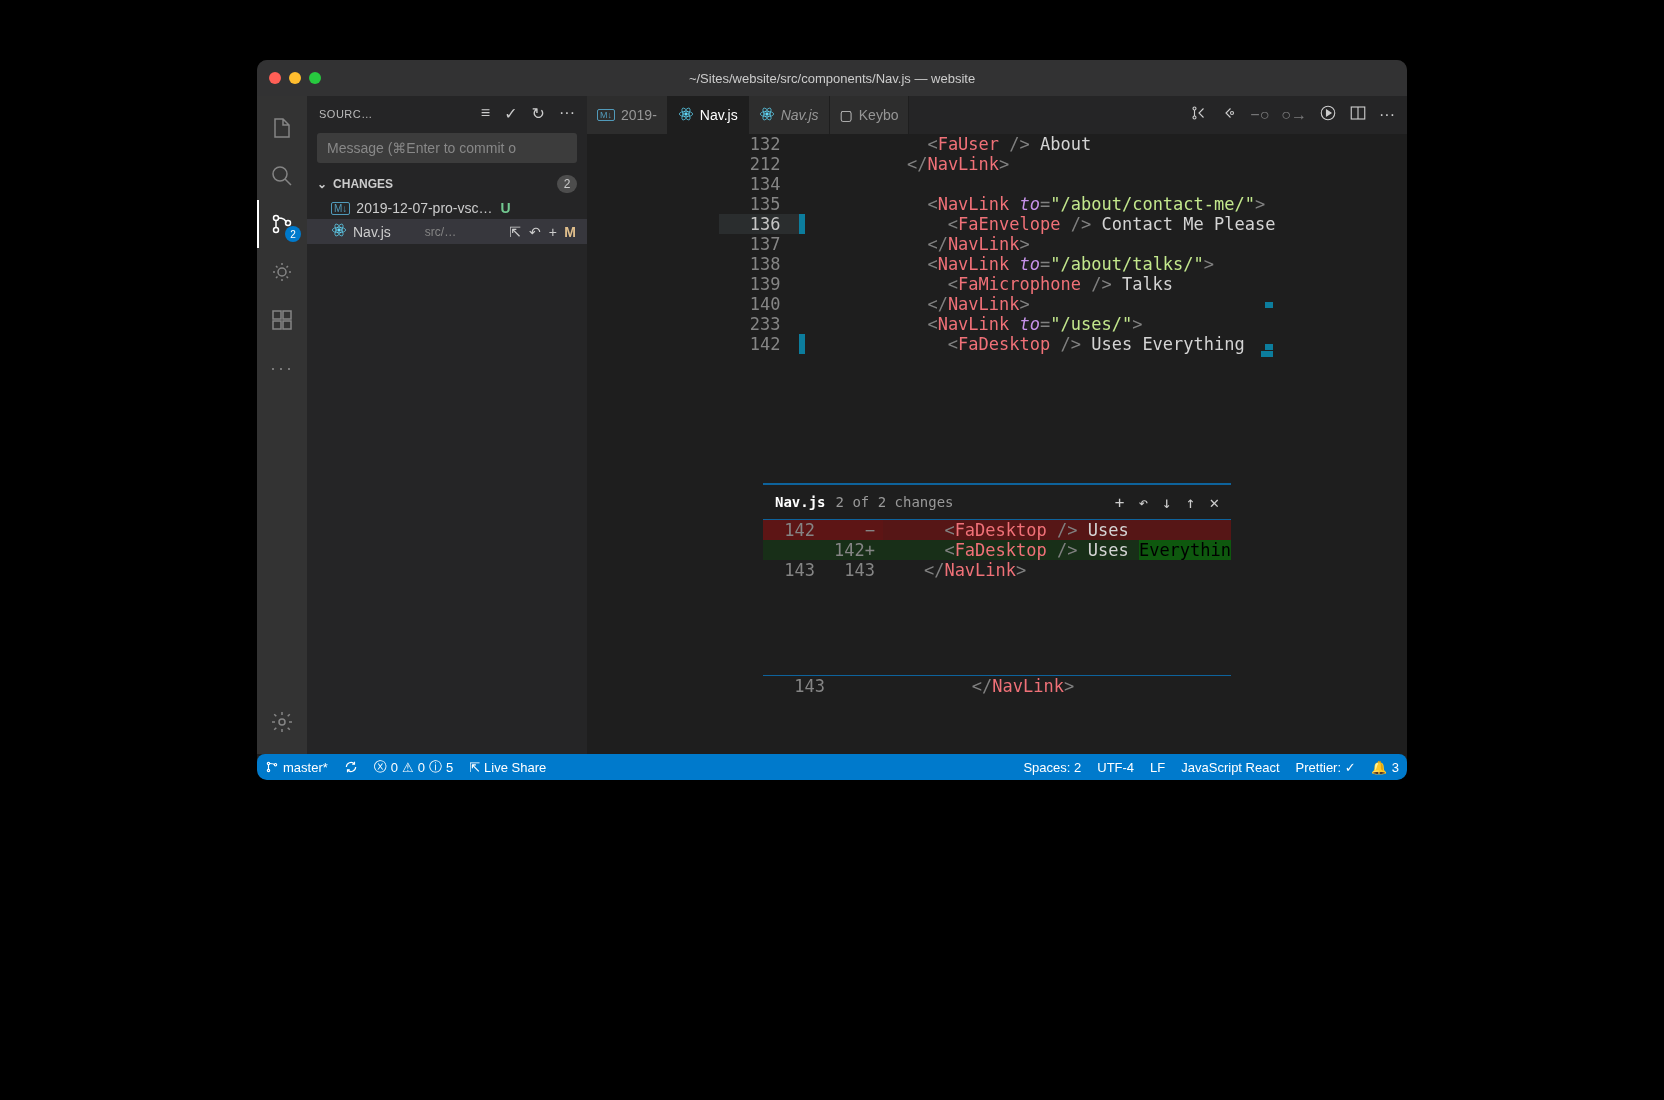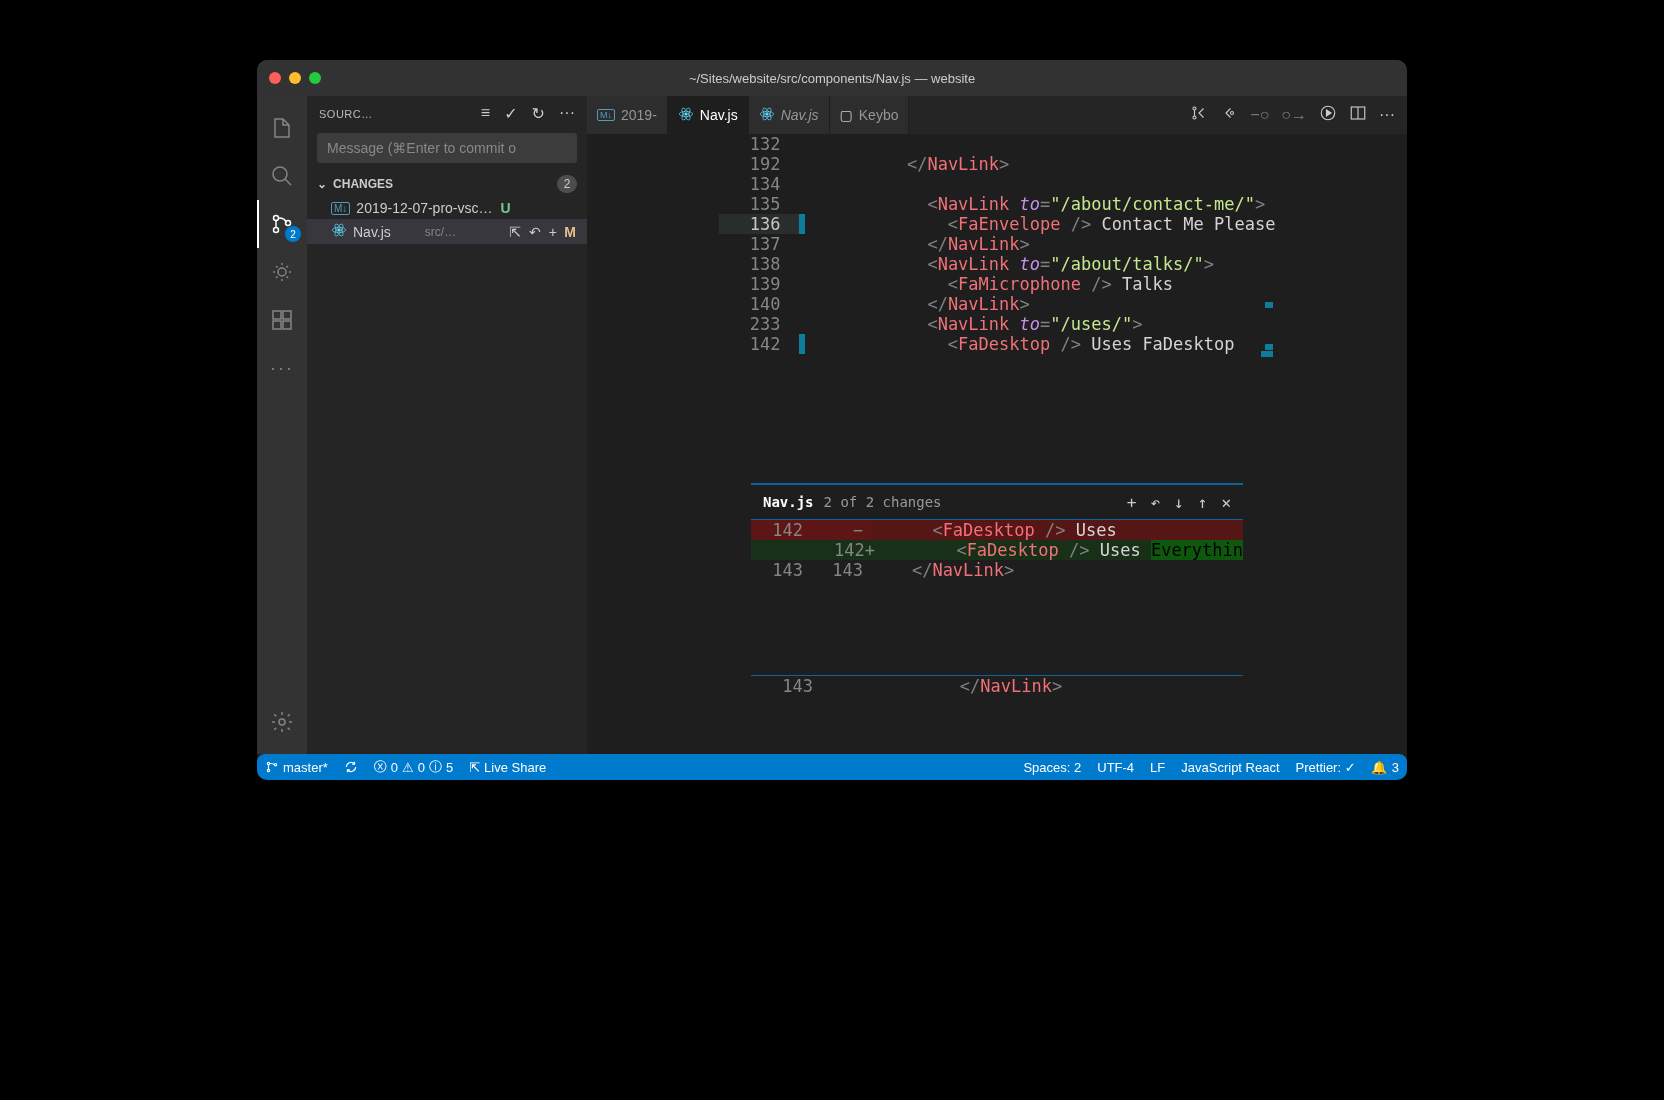--- a/index.html
+++ b/index.html
@@ -66,21 +66,21 @@
 .diff-info { color: #999; }
 .diff-acts { margin-left: auto; display: flex; gap: 14px; color: #ccc; font-size: 16px; }
 .diff-acts span { cursor: pointer; }
 .diff-body { flex: 1; font-family: "SF Mono", Menlo, monospace; font-size: 17px; overflow: hidden; border-top: 1px solid #0e639c; border-bottom: 1px solid #0e639c; }
 .dline { display: flex; white-space: pre; }
 .dg1 { width: 60px; text-align: right; padding-right: 8px; color: #858585; }
 .dg2 { width: 60px; text-align: right; padding-right: 8px; color: #858585; }
 .dcode { flex: 1; }
 .removed { background: rgba(255,0,0,0.25); }
 .removed .dg1, .removed .dg2 { background: rgba(100,20,20,0.5); }
-.added { background: rgba(0,128,0,0.18); gap: 12px; }
+.added { background: rgba(0,128,0,0.18); }
 .added-hl { background: rgba(0,150,0,0.4); }
 .statusbar { height: 26px; background: #007acc; display: flex; align-items: center; color: #fff; font-size: 13px; padding: 0 8px; gap: 16px; border-radius: 8px; }
 .sb-item { display: flex; align-items: center; gap: 4px; cursor: pointer; }
 .sb-right { margin-left: auto; display: flex; gap: 16px; }
 .chev { display: inline-block; transform: rotate(0deg); }
 .minimap { position: absolute; right: 0; top: 0; width: 18px; height: 100%; }
 .mm-mark { position: absolute; right: 2px; width: 8px; height: 6px; background: #0c7d9d; }
 </style>
 </head>
 <body>
@@ -232,31 +232,31 @@
         </div>
       </div>
 
       <div class="editor">
         <div class="code-pane" id="code-pane">
           <div class="minimap">
             <div class="mm-mark" style="top:48%;"></div>
             <div class="mm-mark" style="top:60%;"></div>
             <div class="mm-mark" style="top:62%;width:12px;"></div>
           </div>
-        <div class="code-line"><div class="gutter">132</div><div class="line-deco"></div></div>
-            <div class="code-line"><div class="gutter">192</div><div class="line-deco"></div><div class="code-txt">          <span class="tg">&lt;/</span><span class="cm">NavLink</span><span class="tg">&gt;</span></div></div>
+        <div class="code-line"><div class="gutter">132</div><div class="line-deco"></div><div class="code-txt">            <span class="tg">&lt;</span><span class="cm">FaUser</span> <span class="tg">/&gt;</span><span class="tx"> About</span></div></div>
+            <div class="code-line"><div class="gutter">212</div><div class="line-deco"></div><div class="code-txt">          <span class="tg">&lt;/</span><span class="cm">NavLink</span><span class="tg">&gt;</span></div></div>
             <div class="code-line"><div class="gutter">134</div><div class="line-deco"></div></div>
             <div class="code-line"><div class="gutter">135</div><div class="line-deco"></div><div class="code-txt">            <span class="tg">&lt;</span><span class="cm">NavLink</span> <span class="at">to</span><span class="tg">=</span><span class="st">"/about/contact-me/"</span><span class="tg">&gt;</span></div></div>
             <div class="code-line"><div class="gutter hl">136</div><div class="line-deco deco-mod"></div><div class="code-txt">              <span class="tg">&lt;</span><span class="cm">FaEnvelope</span> <span class="tg">/&gt;</span><span class="tx"> Contact Me Please</span></div></div>
             <div class="code-line"><div class="gutter">137</div><div class="line-deco"></div><div class="code-txt">            <span class="tg">&lt;/</span><span class="cm">NavLink</span><span class="tg">&gt;</span></div></div>
             <div class="code-line"><div class="gutter">138</div><div class="line-deco"></div><div class="code-txt">            <span class="tg">&lt;</span><span class="cm">NavLink</span> <span class="at">to</span><span class="tg">=</span><span class="st">"/about/talks/"</span><span class="tg">&gt;</span></div></div>
             <div class="code-line"><div class="gutter">139</div><div class="line-deco"></div><div class="code-txt">              <span class="tg">&lt;</span><span class="cm">FaMicrophone</span> <span class="tg">/&gt;</span><span class="tx"> Talks</span></div></div>
             <div class="code-line"><div class="gutter">140</div><div class="line-deco"></div><div class="code-txt">            <span class="tg">&lt;/</span><span class="cm">NavLink</span><span class="tg">&gt;</span></div></div>
             <div class="code-line"><div class="gutter">233</div><div class="line-deco"></div><div class="code-txt">            <span class="tg">&lt;</span><span class="cm">NavLink</span> <span class="at">to</span><span class="tg">=</span><span class="st">"/uses/"</span><span class="tg">&gt;</span></div></div>
-            <div class="code-line"><div class="gutter">142</div><div class="line-deco deco-mod"></div><div class="code-txt">              <span class="tg">&lt;</span><span class="cm">FaDesktop</span> <span class="tg">/&gt;</span><span class="tx"> Uses FaDesktop</span></div></div>
+            <div class="code-line"><div class="gutter">142</div><div class="line-deco deco-mod"></div><div class="code-txt">              <span class="tg">&lt;</span><span class="cm">FaDesktop</span> <span class="tg">/&gt;</span><span class="tx"> Uses Everything</span></div></div>
           </div>
         <div class="diff-pane">
           <div class="diff-hdr">
             <span class="diff-name">Nav.js</span>
             <span class="diff-info">2 of 2 changes</span>
             <div class="diff-acts">
               <span>+</span>
               <span>↶</span>
               <span>↓</span>
               <span>↑</span>

